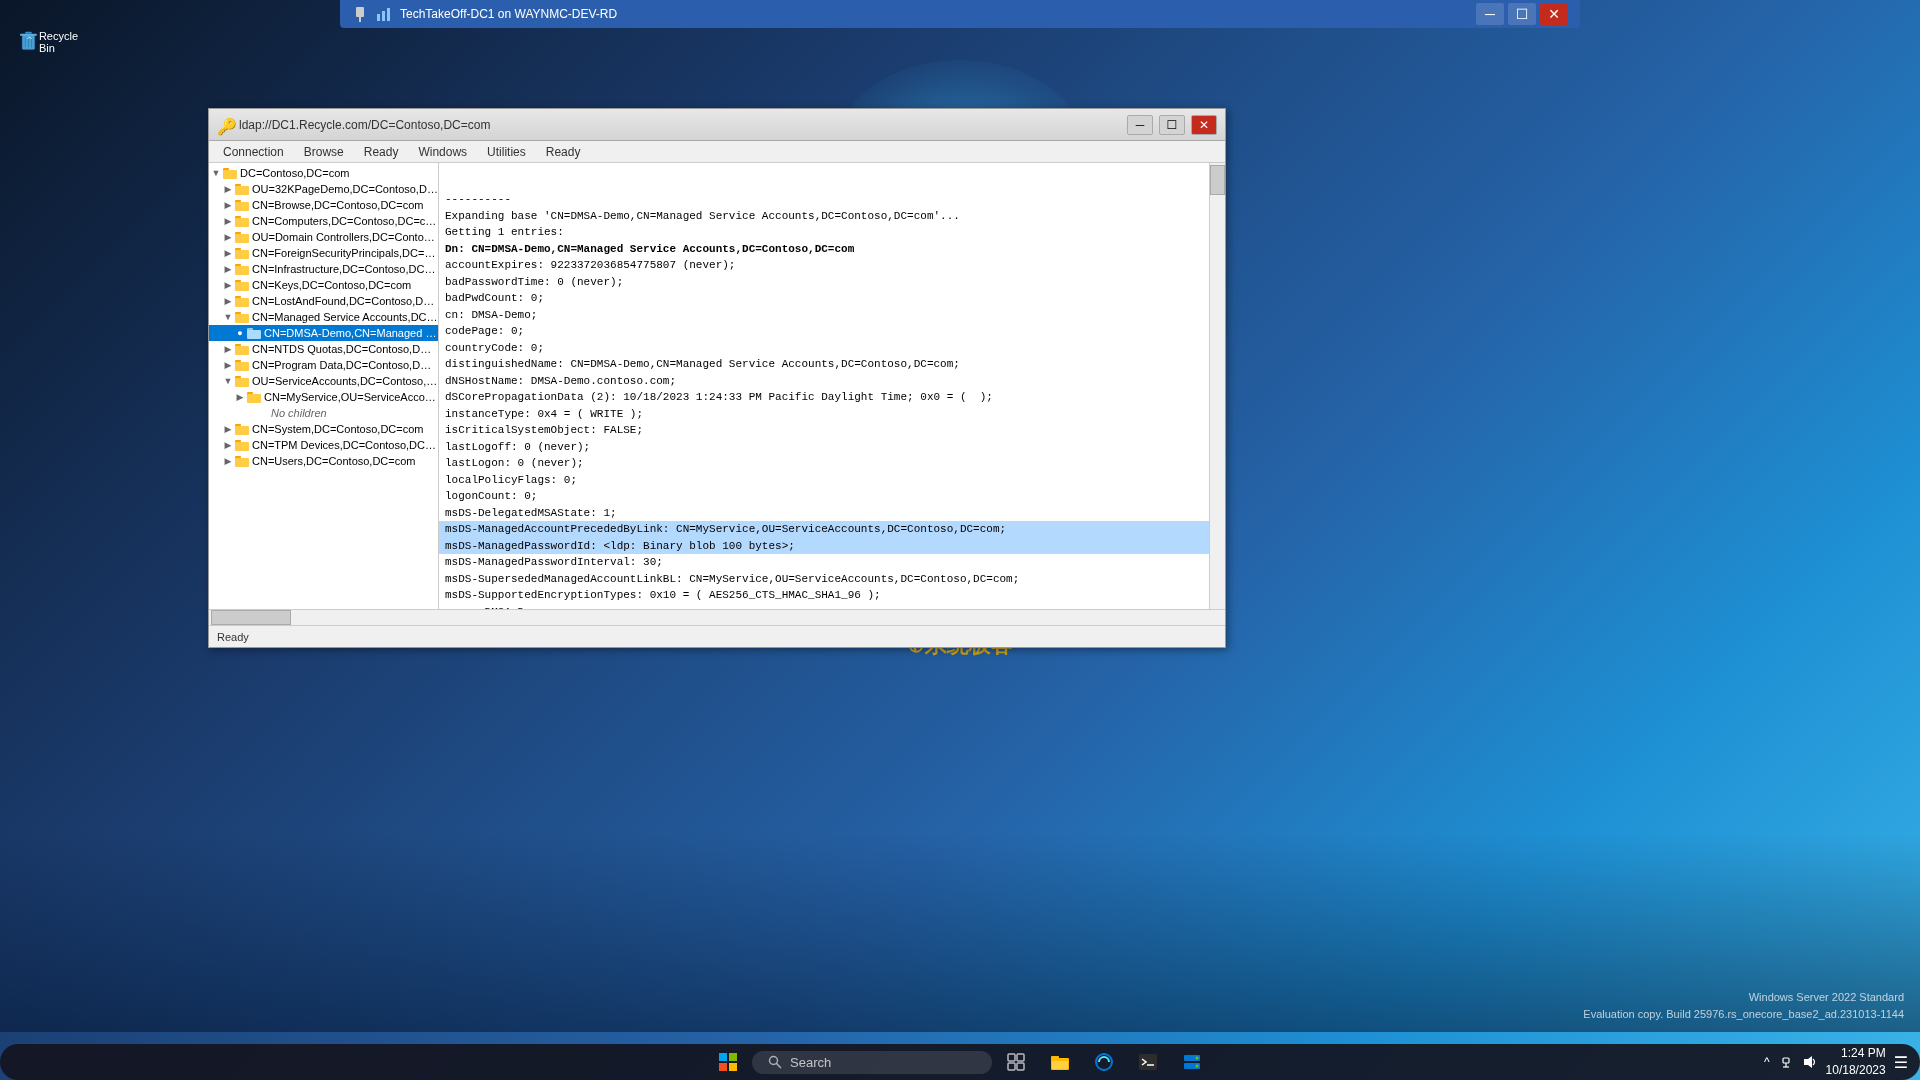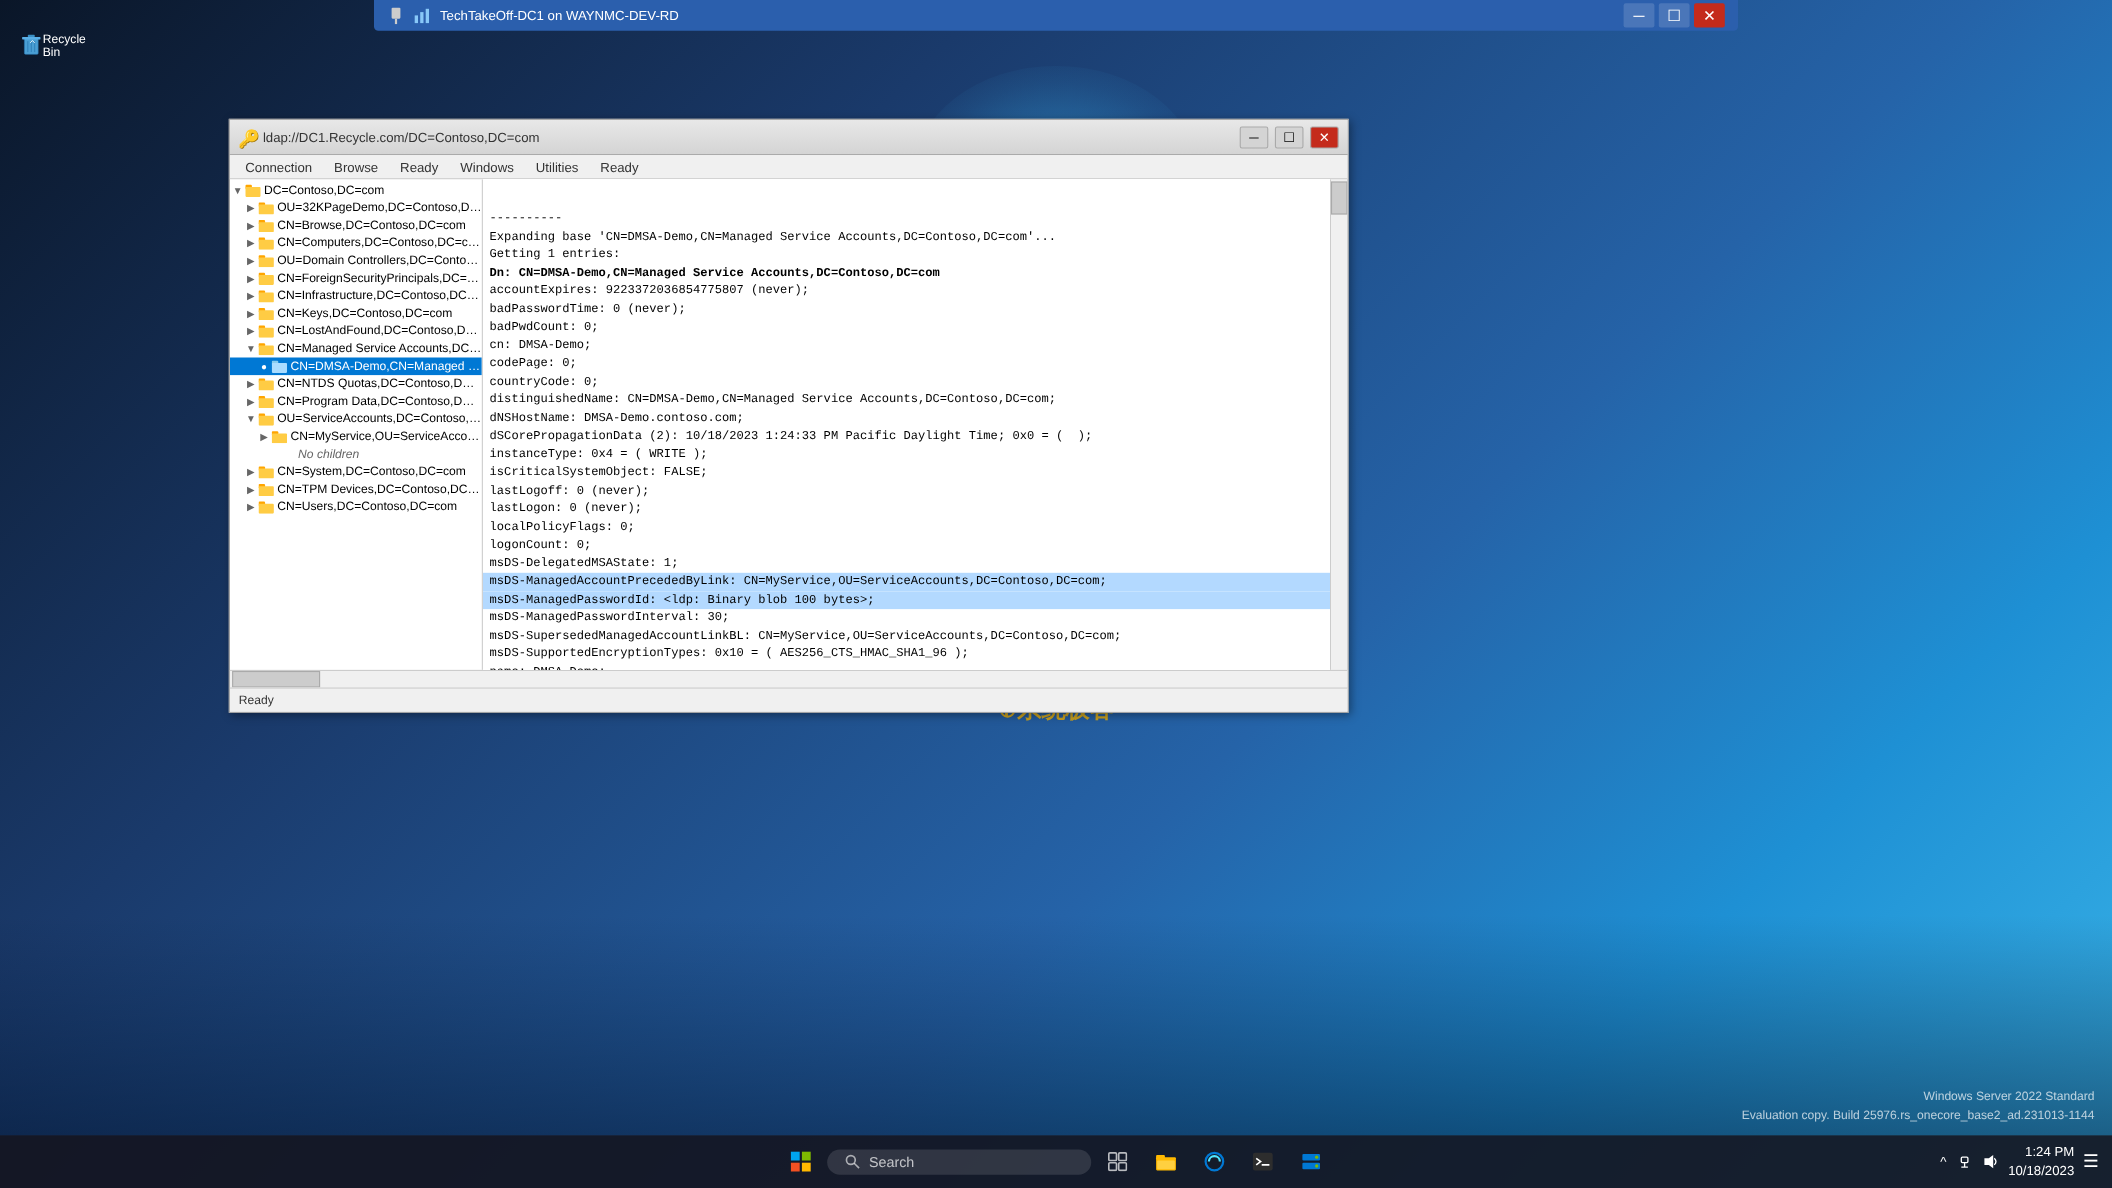--- a/index.html
+++ b/index.html
@@ -62,25 +62,26 @@
       background: radial-gradient(ellipse, rgba(56,180,240,0.5) 0%, rgba(56,180,240,0.1) 60%, transparent 80%);
       border-radius: 50%;
     }
 
     
     .taskbar {
       position: absolute;
       bottom: 0;
       left: 0;
       width: 100%;
-      height: 48px;
+      height: 36px;
       background: rgba(20,20,30,0.92);
       display: flex;
       align-items: center;
       z-index: 100;
+      border-radius: 20px;
     }
     .taskbar-center {
       position: absolute;
       left: 50%;
       transform: translateX(-50%);
       display: flex;
       align-items: center;
       gap: 4px;
     }
     .taskbar-btn {

